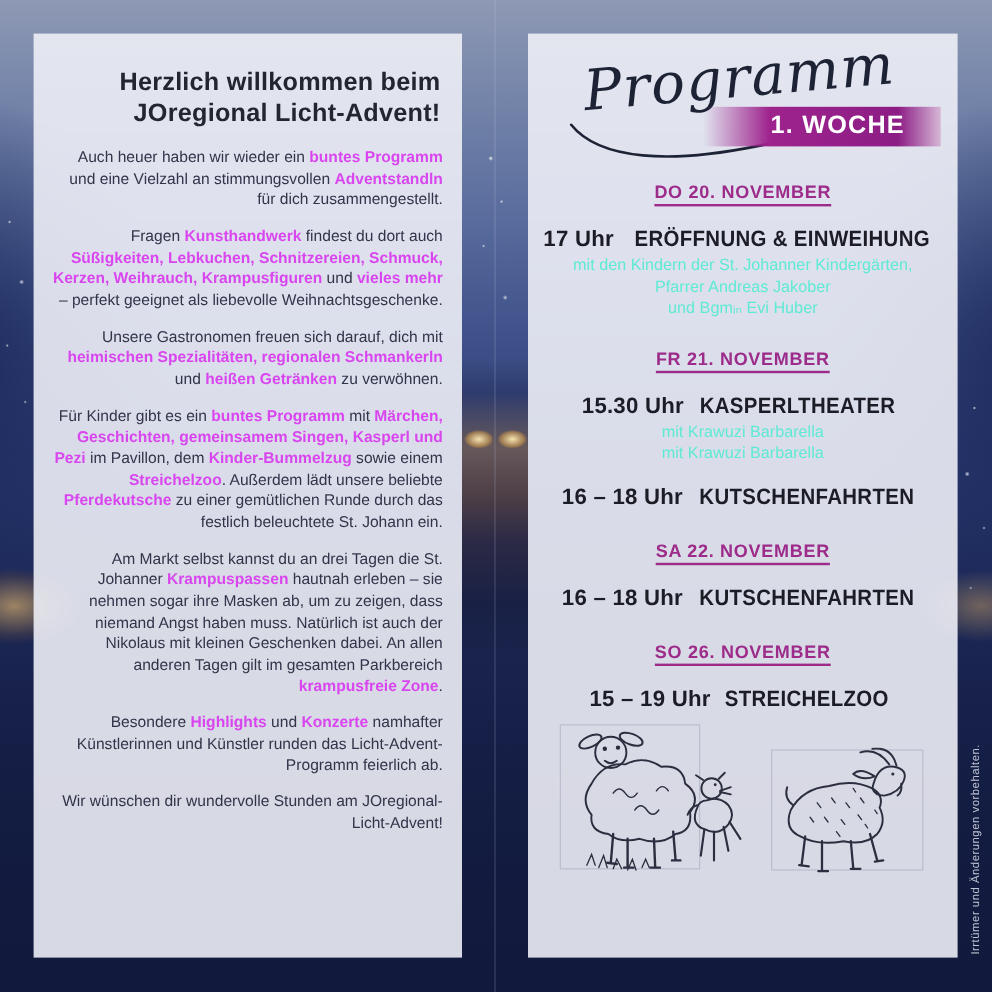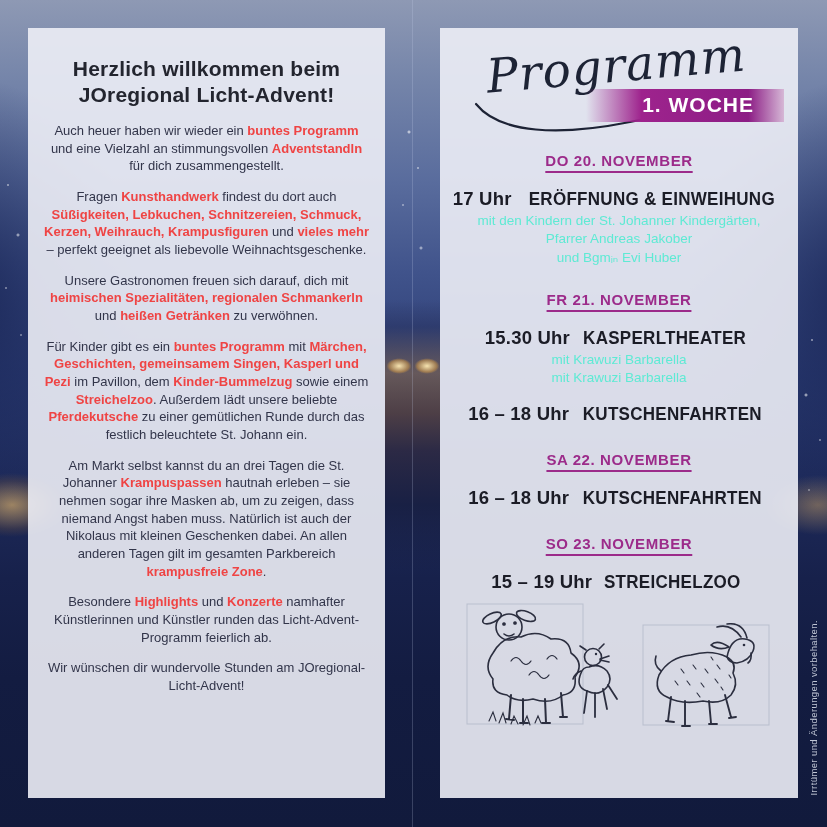--- a/index.html
+++ b/index.html
@@ -44,32 +44,32 @@
     background:rgba(200,210,235,.22);
   }
 
   
   .panel{
     position:absolute;top:28px;height:770px;
     background:rgba(237,238,246,.9);
     color:var(--text-dark,#2e3142);
     box-sizing:border-box;
   }
-  .left-panel{left:28px;width:357px;padding:24px 14px 0;text-align:center;}
+  .left-panel{left:28px;width:357px;padding:24px 14px 0;text-align:right;}
   .right-panel{left:440px;width:358px;padding:12px 12px 0;text-align:center;}
 
   
   .welcome-heading{
     margin:4px 4px 2px;font-size:21px;line-height:1.26;font-weight:bold;
     color:#23252f;letter-spacing:.2px;
   }
   .paragraphs p{
     margin:13px 2px;font-size:13px;line-height:1.36;color:#32354a;
   }
-  .paragraphs b{color:#ef4444;}
+  .paragraphs b{color:#d946ef;}
 
   
   .program-header{position:relative;height:86px;}
   .script-title{
     position:absolute;left:34px;top:-2px;width:250px;
     font-family:"DejaVu Serif","Liberation Serif",serif;
     font-style:italic;font-size:47px;color:var(--script-ink,#1d2335);
     transform:rotate(-5deg);letter-spacing:1px;
   }
   .script-flourish{position:absolute;left:18px;top:56px;pointer-events:none;}
@@ -150,21 +150,21 @@
           <div class="event-line"><span class="event-time">15.30 Uhr</span><span class="event-title">KASPERLTHEATER</span></div>
           <div class="event-detail">mit Krawuzi Barbarella</div>
           <div class="event-detail">mit Krawuzi Barbarella</div>
           <div class="event-line"><span class="event-time">16 – 18 Uhr</span><span class="event-title">KUTSCHENFAHRTEN</span></div>
         </div>
         <div class="day-section">
           <div class="day-heading"><span>SA 22. NOVEMBER</span></div>
           <div class="event-line"><span class="event-time">16 – 18 Uhr</span><span class="event-title">KUTSCHENFAHRTEN</span></div>
         </div>
         <div class="day-section">
-          <div class="day-heading"><span>SO 23. NOVEMBER</span></div>
+          <div class="day-heading"><span>SO 26. NOVEMBER</span></div>
           <div class="event-line"><span class="event-time">15 – 19 Uhr</span><span class="event-title">STREICHELZOO</span></div>
         </div>
       </div>
 
     <div class="illustrations">
       <svg width="170" height="128" viewBox="0 0 170 128">
         <rect class="clipbox" x="2" y="3" width="116" height="120"></rect>
 
         <g class="lineart">
           <ellipse cx="27" cy="17" rx="10" ry="4.5" transform="rotate(-25 27 17)"></ellipse>

